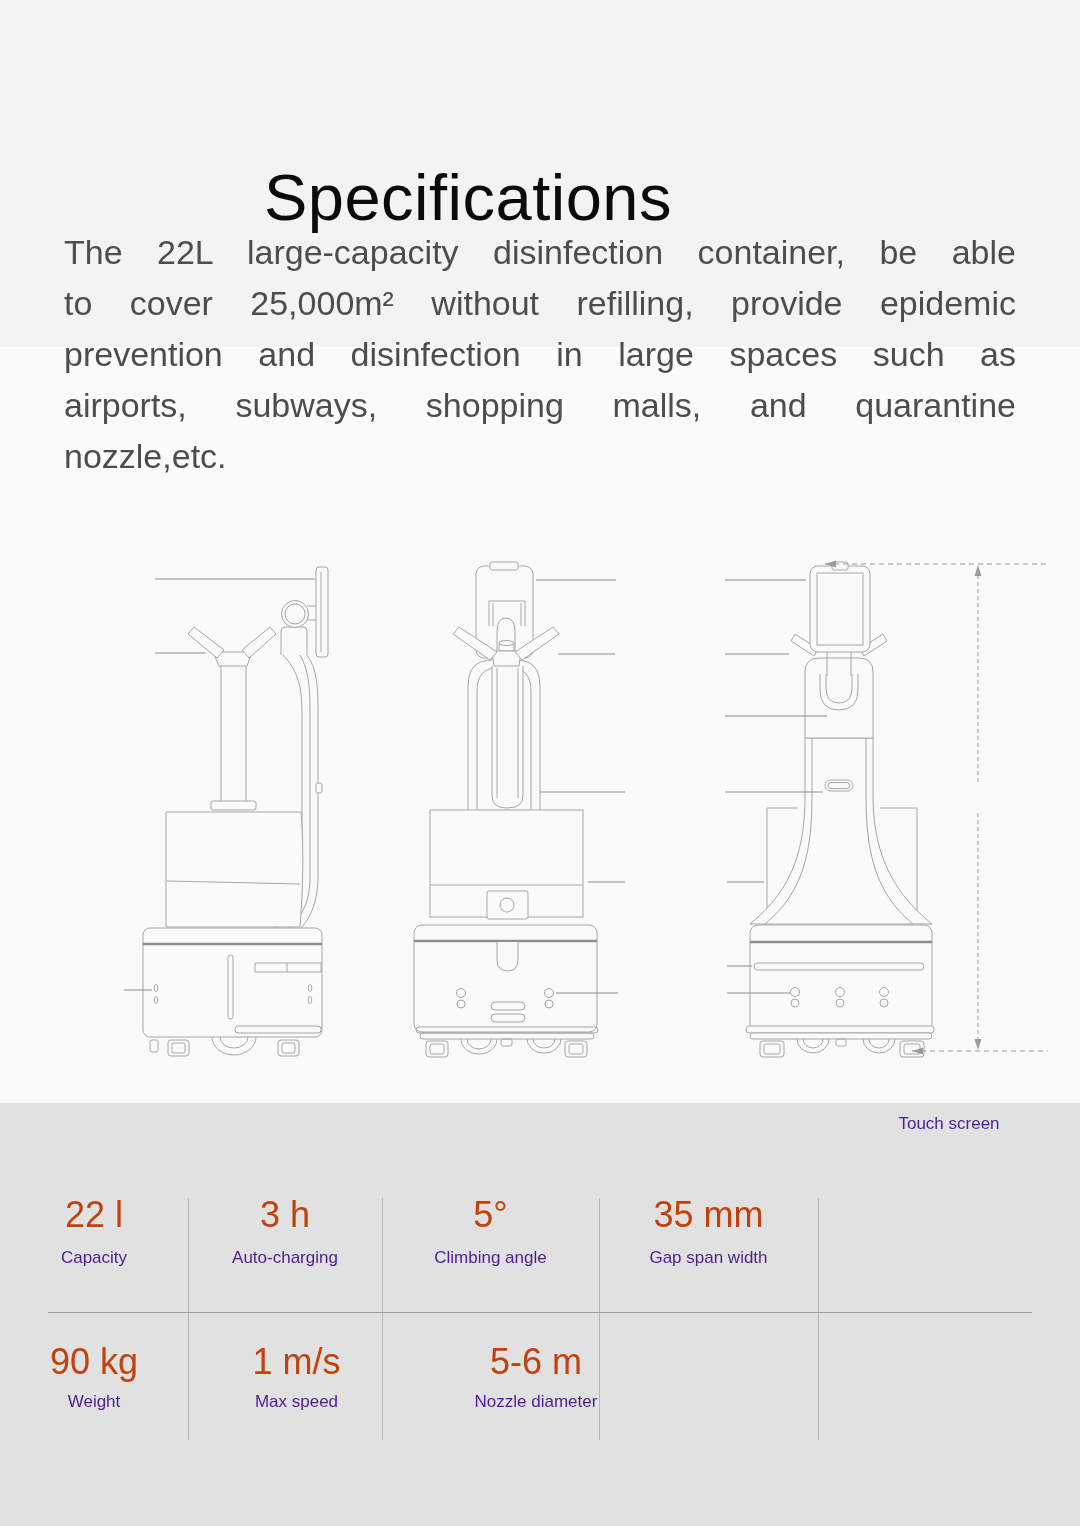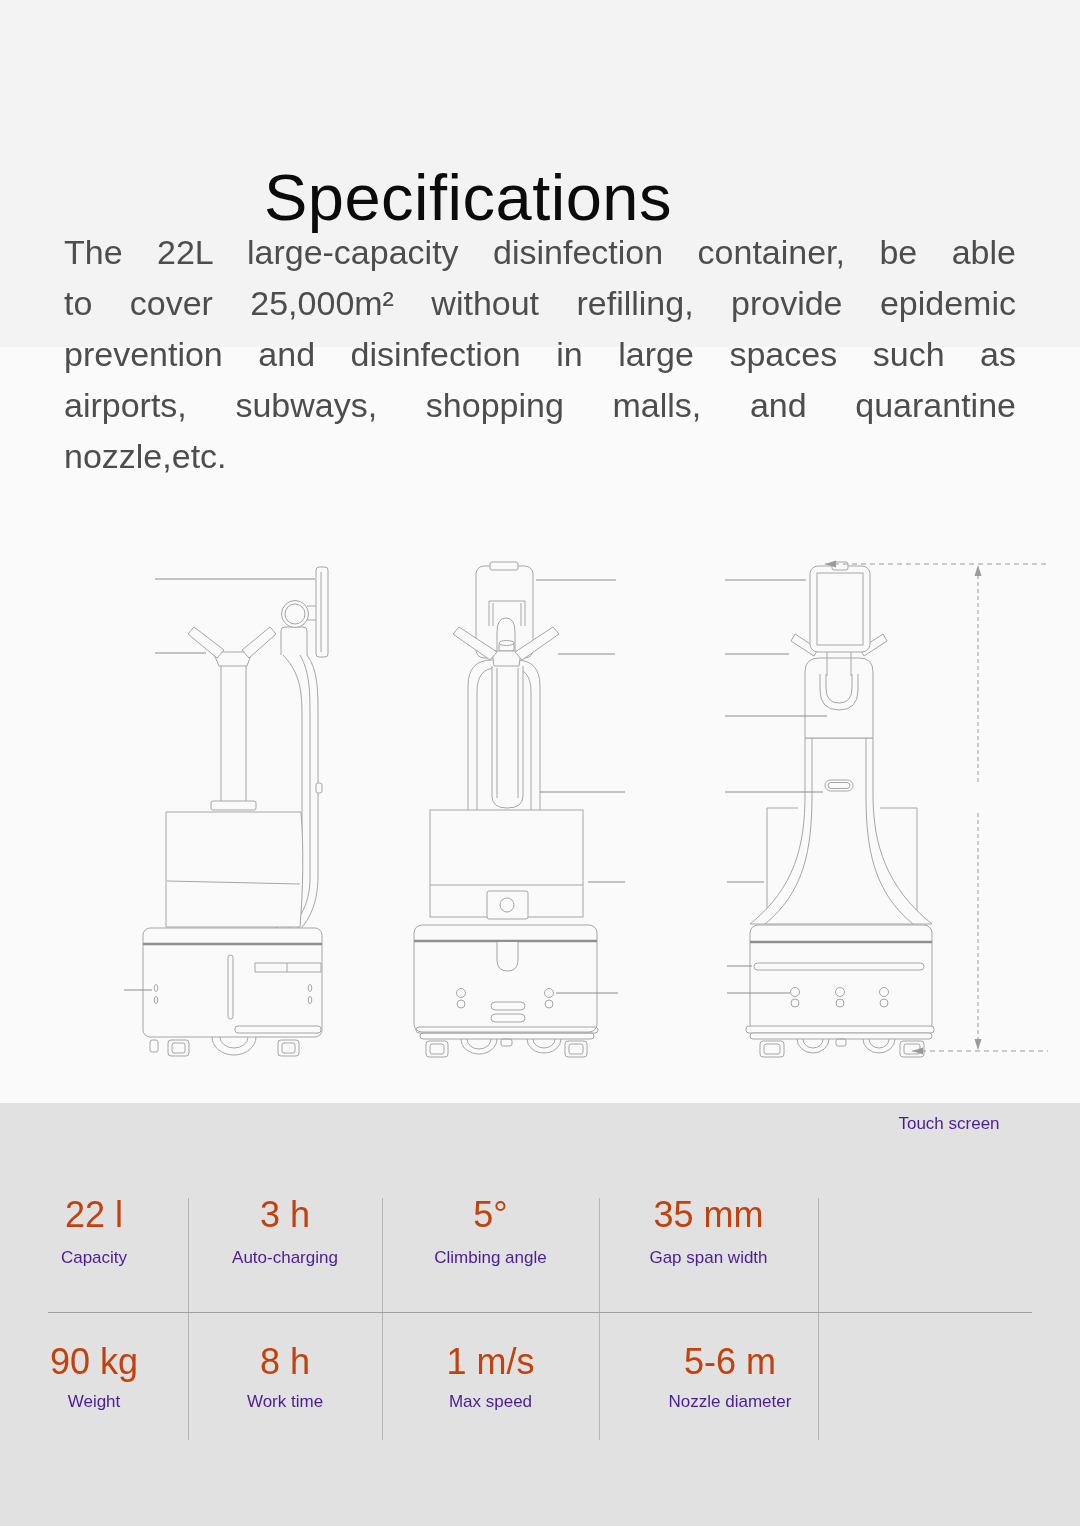--- a/index.html
+++ b/index.html
@@ -260,24 +260,20 @@
       <div class="spec-cell c5">
         <div class="spec-label">Touch screen</div>
       </div>
     </div>
 
     <div class="spec-row r2">
       <div class="spec-cell c1">
         <div class="spec-value">90 kg</div>
         <div class="spec-label">Weight</div>
       </div>
-      <div class="spec-cell c2">
-        <div class="spec-value">8 h</div>
-        <div class="spec-label">Work time</div>
-      </div>
       <div class="spec-cell c3">
         <div class="spec-value">1 m/s</div>
         <div class="spec-label">Max speed</div>
       </div>
       <div class="spec-cell c5">
         <div class="spec-value">5-6 m</div>
         <div class="spec-label">Nozzle diameter</div>
       </div>
     </div>
   </div>

